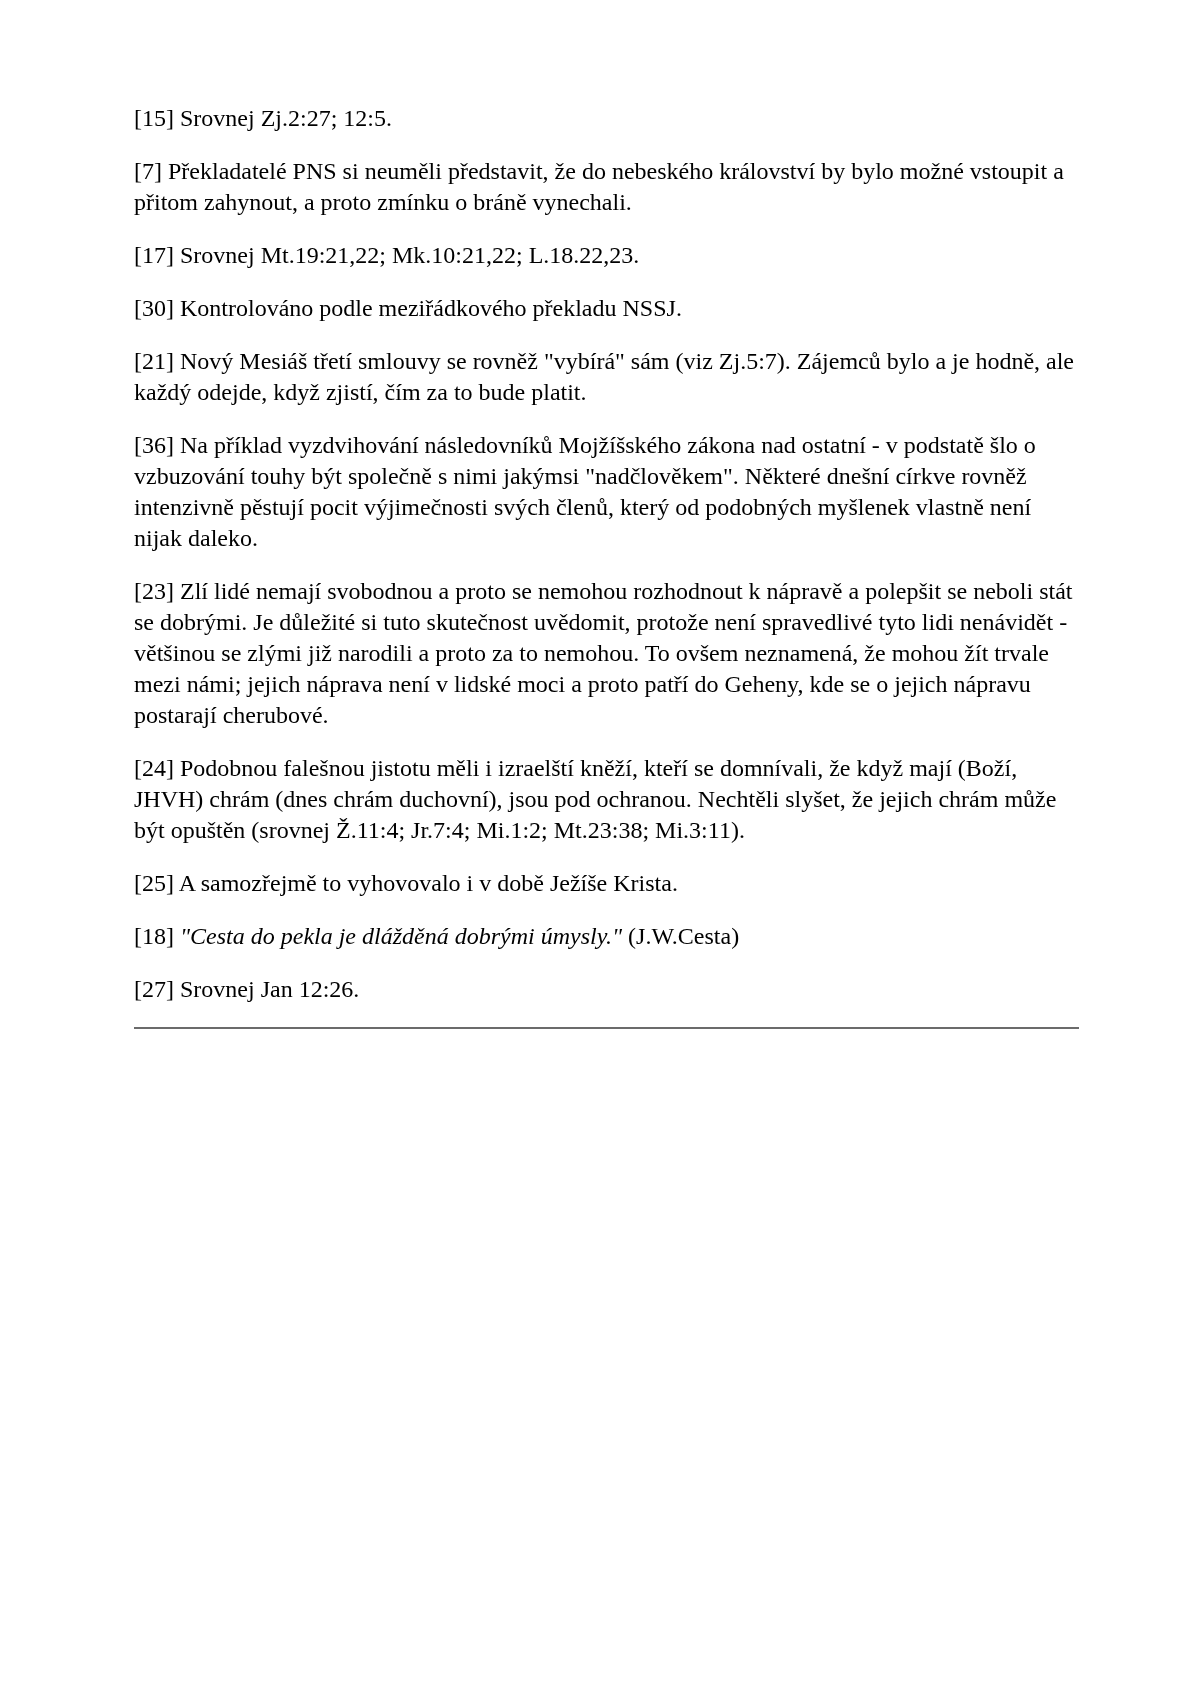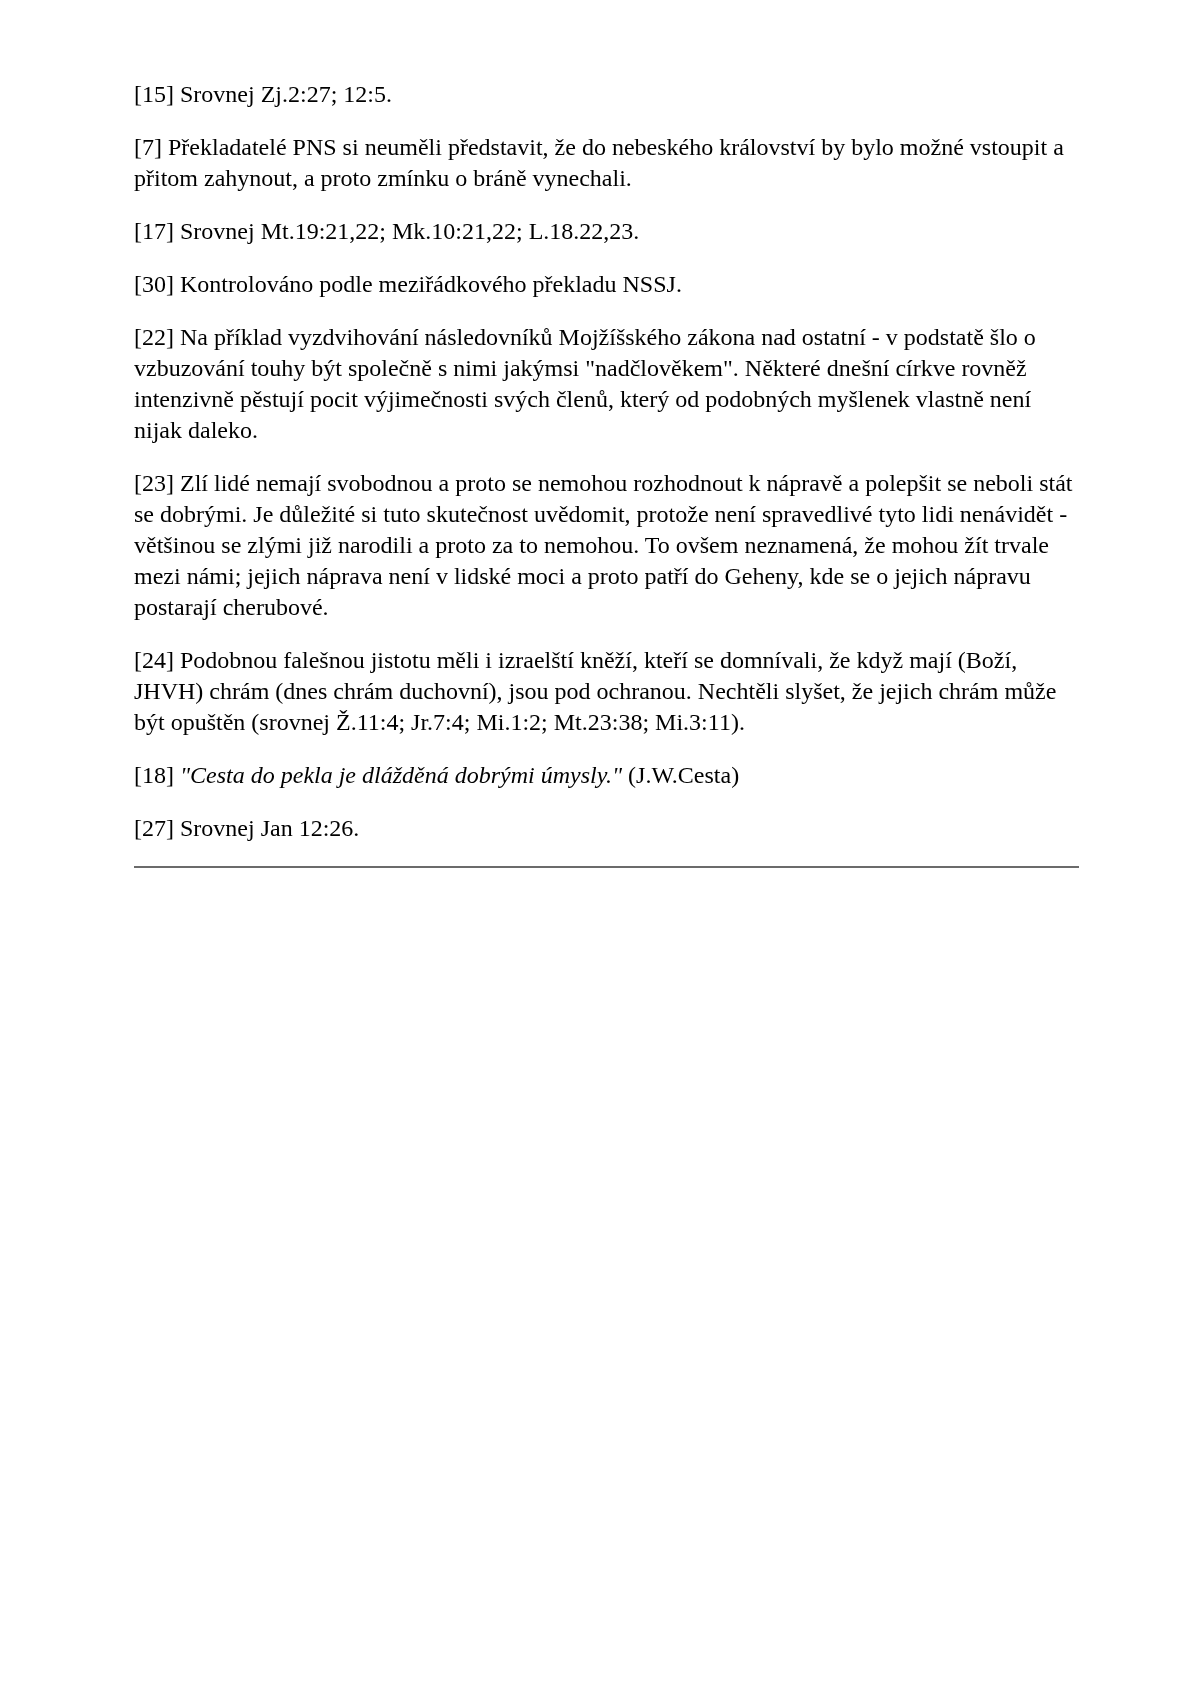--- a/index.html
+++ b/index.html
@@ -8,21 +8,21 @@
     background: #ffffff;
   }
   body {
     width: 1190px;
     height: 1683px;
     overflow: hidden;
     color: #000000;
     font-family: "Liberation Serif", "DejaVu Serif", serif;
   }
   .content {
-    padding: 79px 111px 0 134px;
+    padding: 103px 111px 0 134px;
     border-radius: 27px;
   }
   p.fn {
     font-size: 24px;
     line-height: 31px;
     margin: 0 0 22px 0;
     text-align: left;
     word-spacing: normal;
   }
   p.fn i {
@@ -36,19 +36,21 @@
   }
 </style>
 </head>
 <body>
 
 <div class="content">
   <p class="fn"><span>[15] Srovnej Zj.2:27; 12:5.</span></p>
   <p class="fn"><span>[7] Překladatelé PNS si neuměli představit, že do nebeského království by bylo možné vstoupit a přitom zahynout, a proto zmínku o bráně vynechali.</span></p>
   <p class="fn"><span>[17] Srovnej Mt.19:21,22; Mk.10:21,22; L.18.22,23.</span></p>
   <p class="fn"><span>[30] Kontrolováno podle meziřádkového překladu NSSJ.</span></p>
-  <p class="fn"><span>[22] Na příklad vyzdvihování následovníků Mojžíšského zákona nad ostatní - v podstatě šlo o vzbuzování touhy být společně s nimi jakýmsi "nadčlověkem". Některé dnešní církve rovněž intenzivně pěstují pocit výjimečnosti svých členů, který od podobných myšlenek vlastně není nijak daleko.</span></p>
+  <p class="fn"><span>[21] Nový Mesiáš třetí smlouvy se rovněž "vybírá" sám (viz Zj.5:7). Zájemců bylo a je hodně, ale každý odejde, když zjistí, čím za to bude platit.</span></p>
+  <p class="fn"><span>[36] Na příklad vyzdvihování následovníků Mojžíšského zákona nad ostatní - v podstatě šlo o vzbuzování touhy být společně s nimi jakýmsi "nadčlověkem". Některé dnešní církve rovněž intenzivně pěstují pocit výjimečnosti svých členů, který od podobných myšlenek vlastně není nijak daleko.</span></p>
   <p class="fn"><span>[23] Zlí lidé nemají svobodnou a proto se nemohou rozhodnout k nápravě a polepšit se neboli stát se dobrými. Je důležité si tuto skutečnost uvědomit, protože není spravedlivé tyto lidi nenávidět - většinou se zlými již narodili a proto za to nemohou. To ovšem neznamená, že mohou žít trvale mezi námi; jejich náprava není v lidské moci a proto patří do Geheny, kde se o jejich nápravu postarají cherubové.</span></p>
   <p class="fn"><span>[24] Podobnou falešnou jistotu měli i izraelští kněží, kteří se domnívali, že když mají (Boží, JHVH) chrám (dnes chrám duchovní), jsou pod ochranou. Nechtěli slyšet, že jejich chrám může být opuštěn (srovnej Ž.11:4; Jr.7:4; Mi.1:2; Mt.23:38; Mi.3:11).</span></p>
+  <p class="fn"><span>[25] A samozřejmě to vyhovovalo i v době Ježíše Krista.</span></p>
   <p class="fn"><span>[18] </span><i>"Cesta do pekla je dlážděná dobrými úmysly."</i><span> (J.W.Cesta)</span></p>
   <p class="fn"><span>[27] Srovnej Jan 12:26.</span></p>
   <div class="divider"></div>
 </div>
 
 </body></html>

